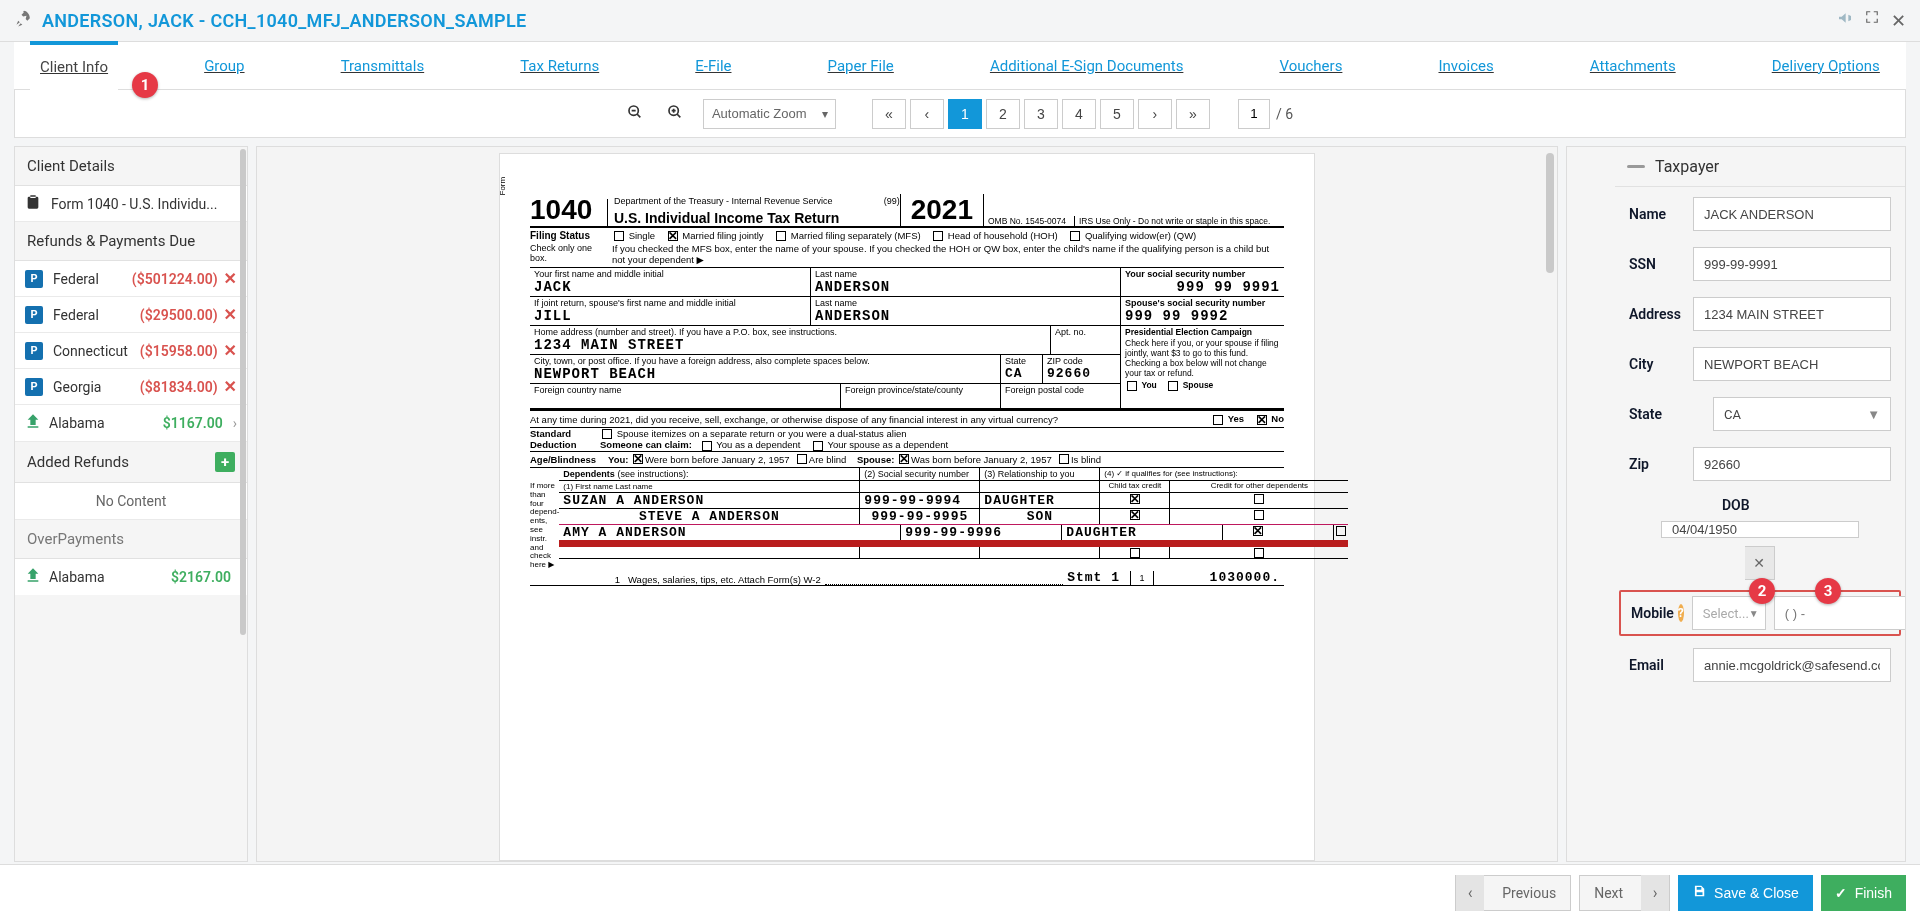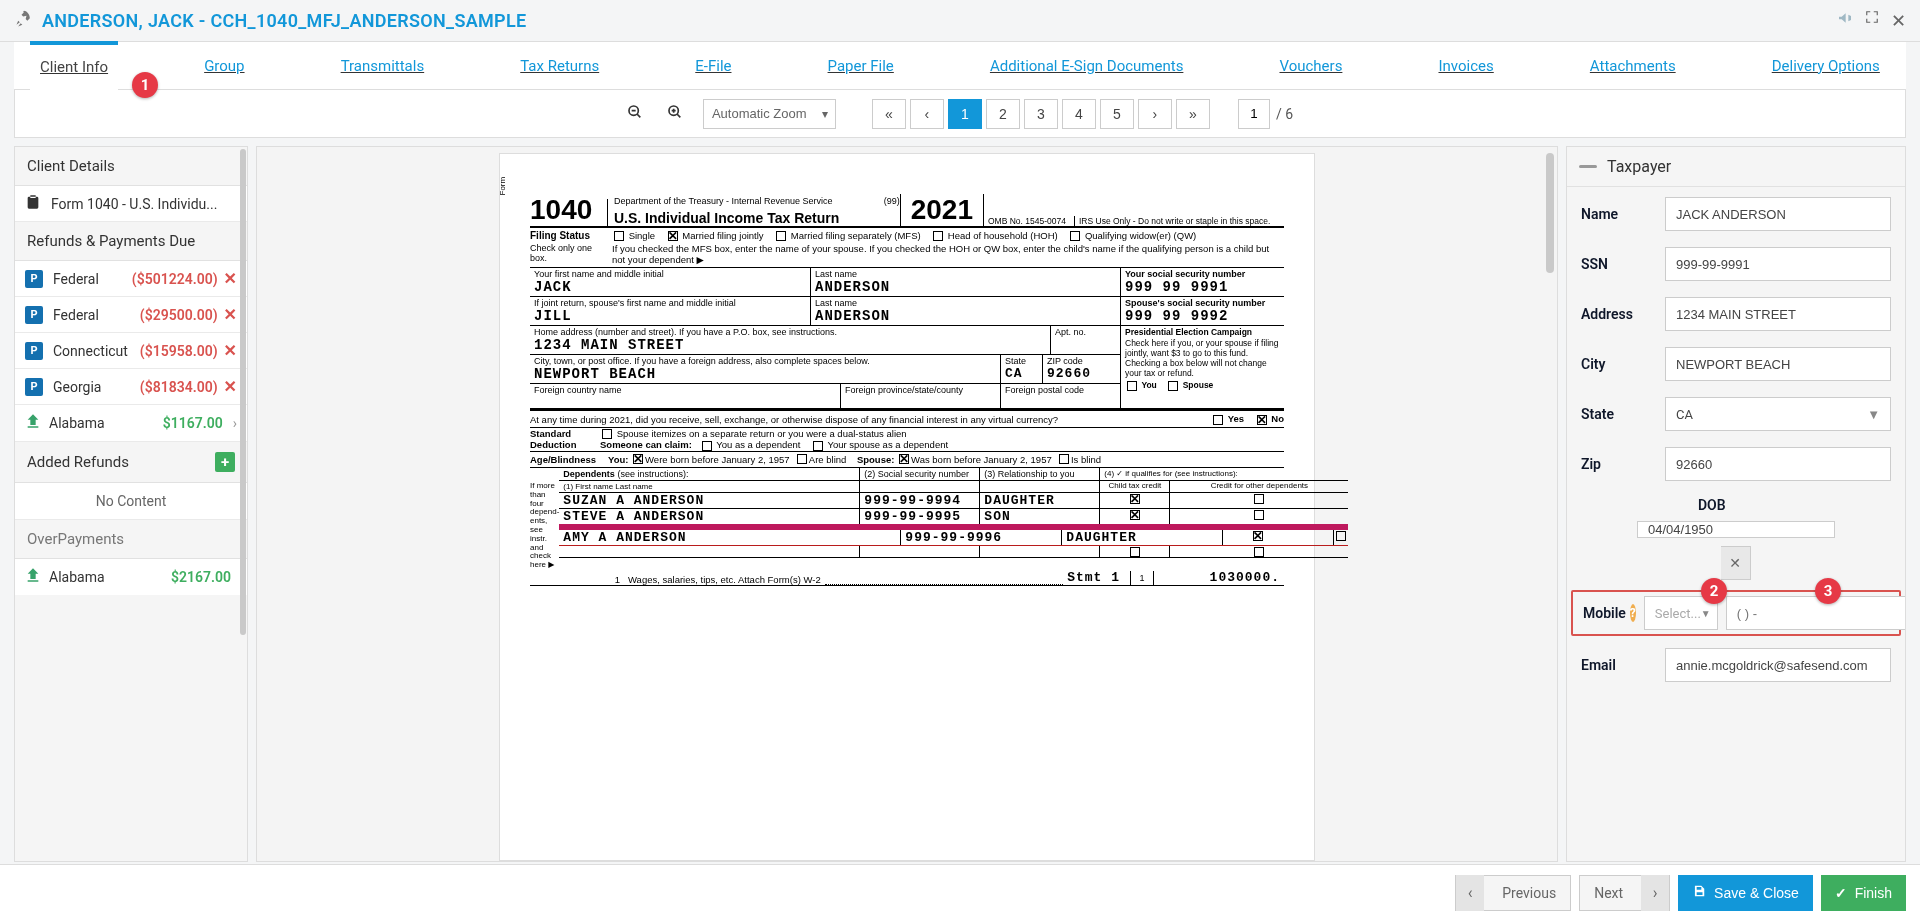--- a/index.html
+++ b/index.html
@@ -56,21 +56,21 @@
 .thick { height:2px; background:#000; }
 .tax-input { font-family: 'Courier New', monospace; font-size:14px; letter-spacing:1px; font-weight:bold; }
 .tax-input-sm { font-family: 'Courier New', monospace; font-size:13px; letter-spacing:1px; font-weight:bold; }
 .cell { border-left:1px solid #000; border-bottom:1px solid #000; padding:1px 4px; }
 .cell:first-child { border-left:none; }
 .cell-label { font-size:9px; }
 .cb { display:inline-block; width:10px; height:10px; border:1px solid #000; vertical-align:middle; margin:0 2px; position:relative; }
 .cb.checked::after { content:"✕"; position:absolute; top:-3px; left:-1px; font-size:12px; font-weight:bold; }
 .dots { border-bottom:1px dotted #000; flex:1; margin:0 4px; height:10px; }
 
-.rightpanel { width:340px; background:#f5f5f5; border:1px solid #ddd; overflow-y:auto; }
+.rightpanel { width:340px; background:#f5f5f5; border:1px solid #ddd; overflow-y:auto;padding-left:48px; }
 .rp-header { display:flex; align-items:center; gap:10px; padding:10px 12px; font-size:16px; color:#333; border-bottom:1px solid #e1e1e1; }
 .rp-header .collapse { width:18px; height:3px; background:#999; border-radius:2px; }
 .rp-body { padding:10px 14px; }
 .field-row { display:flex; align-items:center; margin-bottom:16px; gap:8px; }
 .field-row label { width:76px; color:#0f172a; font-weight:600; font-size:14px; }
 .field-row input, .field-row .select-box { flex:1; height:34px; border:1px solid #ccc; padding:0 10px; font-size:13px; color:#444; background:#fff; }
 .field-row .clear-btn { width:30px; height:34px; border:1px solid #ccc; border-left:none; background:#e8e8e8; color:#666; display:flex; align-items:center; justify-content:center; margin-left:-1px; cursor:pointer; font-size:14px; }
 .field-row .select-box { display:flex; align-items:center; justify-content:space-between; cursor:pointer; }
 .field-row .help-ic { width:18px; height:18px; border-radius:50%; background:#f0ad4e; color:#fff; font-size:12px; font-weight:bold; display:flex; align-items:center; justify-content:center; margin-left:-4px; }
 .mobile-row-hl { border:2px solid #d9534f; border-radius:2px; padding:4px 8px 4px 10px; margin:0 -10px 12px -10px; position:relative; }
@@ -259,21 +259,21 @@
         <div class="cell" style="width:280px;">
           <div class="cell-label">Your first name and middle initial</div>
           <div class="tax-input">JACK</div>
         </div>
         <div class="cell" style="width:310px;">
           <div class="cell-label">Last name</div>
           <div class="tax-input">ANDERSON</div>
         </div>
         <div class="cell" style="flex:1;">
           <div class="cell-label" style="font-weight:bold;">Your social security number</div>
-          <div class="tax-input" style="text-align:left;">999  99  9991</div>
+          <div class="tax-input" style="text-align:right;">999  99  9991</div>
         </div>
       </div>
       <div class="f-row">
         <div class="cell" style="width:280px;">
           <div class="cell-label">If joint return, spouse's first name and middle initial</div>
           <div class="tax-input">JILL</div>
         </div>
         <div class="cell" style="width:310px;">
           <div class="cell-label">Last name</div>
           <div class="tax-input">ANDERSON</div>
@@ -373,28 +373,28 @@
             <div style="border-left:1px solid #000; width:70px; text-align:center;">Child tax credit</div>
             <div style="border-left:1px solid #000; flex:1; text-align:center;">Credit for other dependents</div>
           </div>
           <div class="f-row" style="border-bottom:1px solid #000;">
             <div style="width:300px; padding:0 4px;" class="tax-input-sm">SUZAN A ANDERSON</div>
             <div style="border-left:1px solid #000; width:120px; padding:0 4px;" class="tax-input-sm">999-99-9994</div>
             <div style="border-left:1px solid #000; width:120px; padding:0 4px;" class="tax-input-sm">DAUGHTER</div>
             <div style="border-left:1px solid #000; width:70px; text-align:center;"><span class="cb checked"></span></div>
             <div style="border-left:1px solid #000; flex:1; text-align:center;"><span class="cb"></span></div>
           </div>
-          <div class="f-row" style="border-bottom:6px solid #be185d;">
+          <div class="f-row" style="border-bottom:1px solid #be185d;text-align:center;">
             <div style="width:300px; padding:0 4px;" class="tax-input-sm">STEVE A ANDERSON</div>
             <div style="border-left:1px solid #000; width:120px; padding:0 4px;" class="tax-input-sm">999-99-9995</div>
             <div style="border-left:1px solid #000; width:120px; padding:0 4px;" class="tax-input-sm">SON</div>
             <div style="border-left:1px solid #000; width:70px; text-align:center;"><span class="cb checked"></span></div>
             <div style="border-left:1px solid #000; flex:1; text-align:center;"><span class="cb"></span></div>
           </div>
-          <div class="f-row" style="border-bottom:1px solid #b91c1c;gap:41px;">
+          <div class="f-row" style="border-bottom:7px solid #b91c1c;gap:41px;">
             <div style="width:300px; padding:0 4px;" class="tax-input-sm">AMY A ANDERSON</div>
             <div style="border-left:1px solid #000; width:120px; padding:0 4px;" class="tax-input-sm">999-99-9996</div>
             <div style="border-left:1px solid #000; width:120px; padding:0 4px;" class="tax-input-sm">DAUGHTER</div>
             <div style="border-left:1px solid #000; width:70px; text-align:center;"><span class="cb checked"></span></div>
             <div style="border-left:1px solid #000; flex:1; text-align:center;"><span class="cb"></span></div>
           </div>
           <div class="f-row" style="border-bottom:1px solid #000;">
             <div style="width:300px; padding:0 4px;">&nbsp;</div>
             <div style="border-left:1px solid #000; width:120px;"></div>
             <div style="border-left:1px solid #000; width:120px;"></div>

